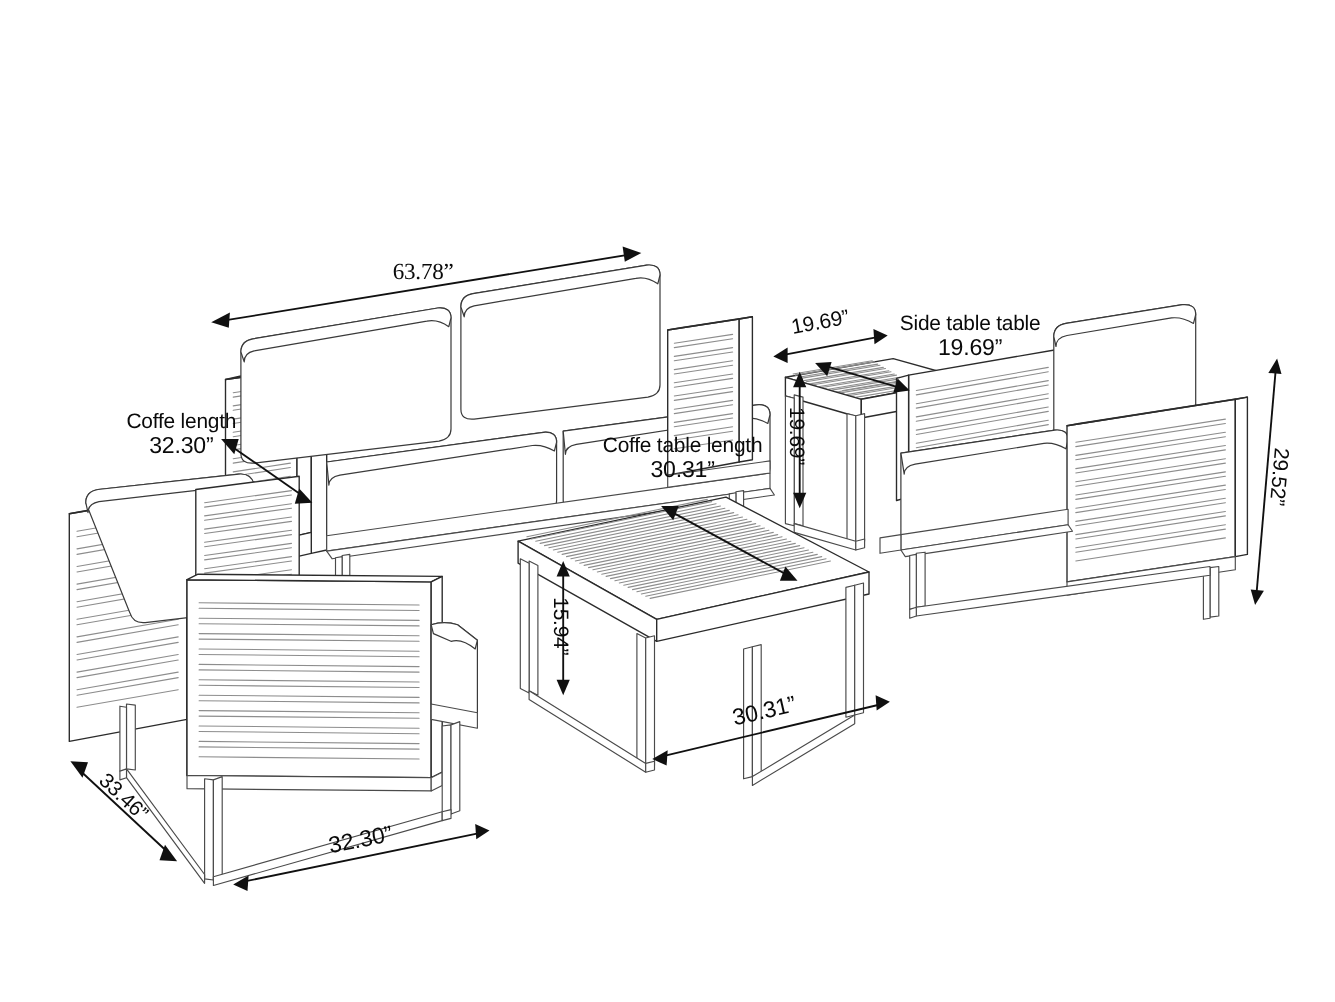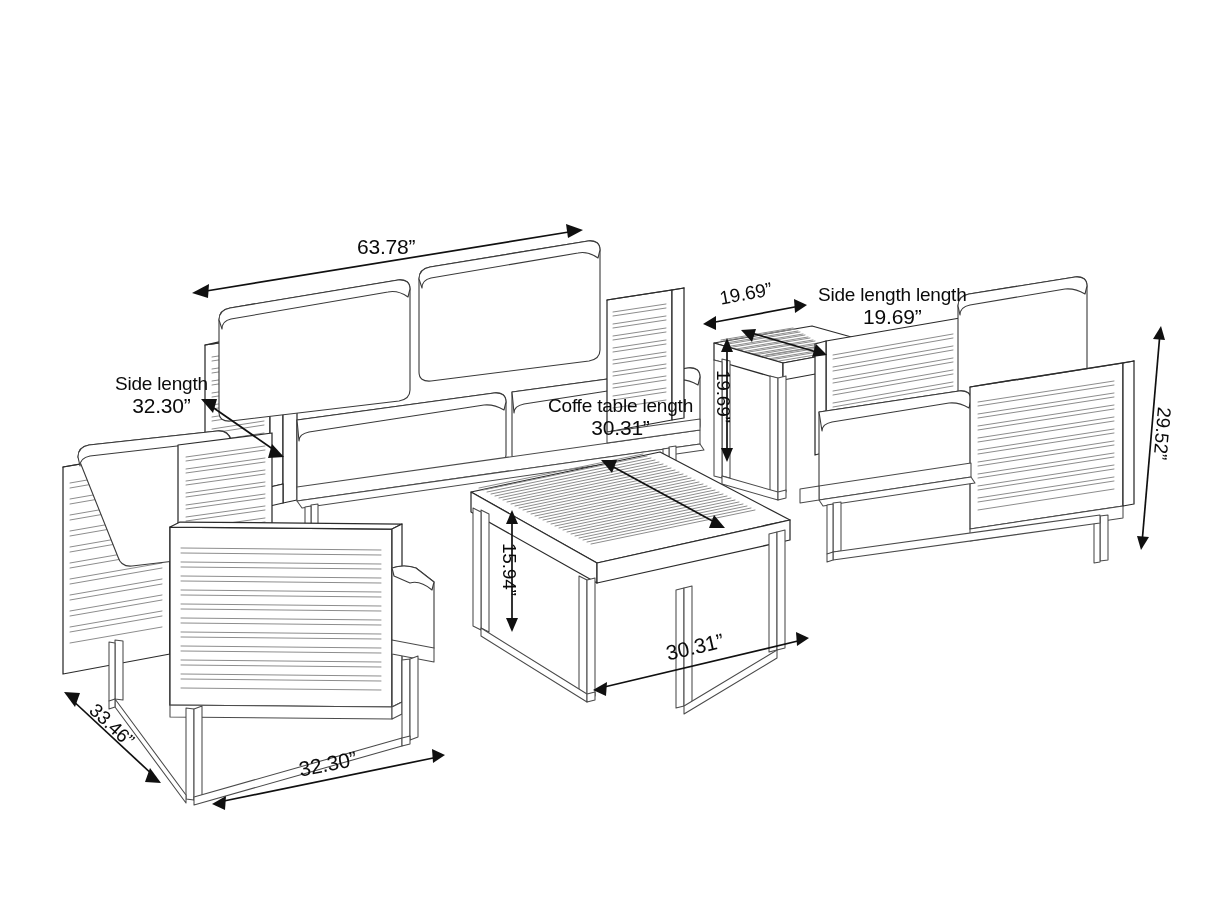--- a/index.html
+++ b/index.html
@@ -548,31 +548,31 @@
       </g>
 
       <g>
         <path class="dimline" d="M219,802 L438,757"></path>
         <polygon class="dimhead" points="212,804 226,796 225,810"></polygon>
         <polygon class="dimhead" points="445,755 432,749 433,763"></polygon>
       </g>
     </g>
   </svg>
 
-  <div class="dimlabel" style="left:357px; top:236px;">63.78”</div>
+  <div class="dimlabel" style="left:357px; top:236px;font-family:Liberation Serif, serif;">63.78”</div>
 
   <div class="dimlabel two-line" style="left:115px; top:374px;">
-    <div>Side length</div>
+    <div>Coffe length</div>
     <div class="v">32.30”</div>
   </div>
 
   <div class="dimlabel small" style="left:718px; top:289px; transform:rotate(-10.5deg); transform-origin:left top;">19.69”</div>
 
   <div class="dimlabel two-line" style="left:818px; top:285px;">
-    <div>Side length length</div>
+    <div>Side table table</div>
     <div class="v">19.69”</div>
   </div>
 
   <div class="dimlabel small" style="left:733px; top:370px; transform:rotate(90deg); transform-origin:left top;">19.69”</div>
 
   <div class="dimlabel two-line" style="left:548px; top:396px;">
     <div>Coffe table length</div>
     <div class="v">30.31”</div>
   </div>
 

